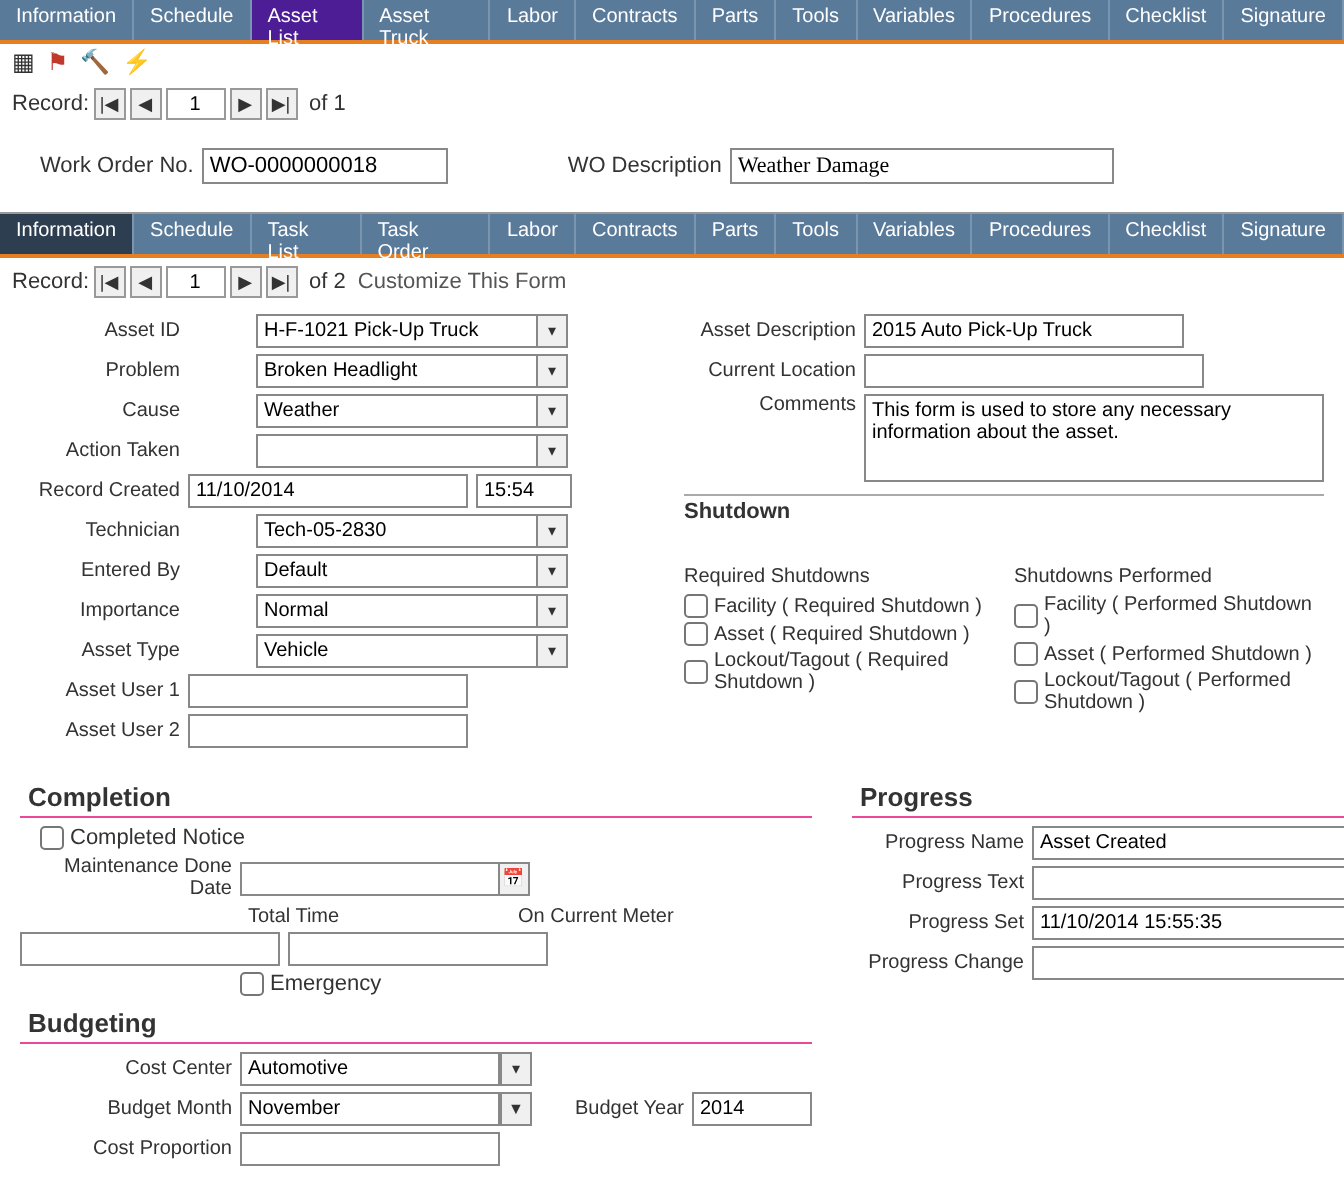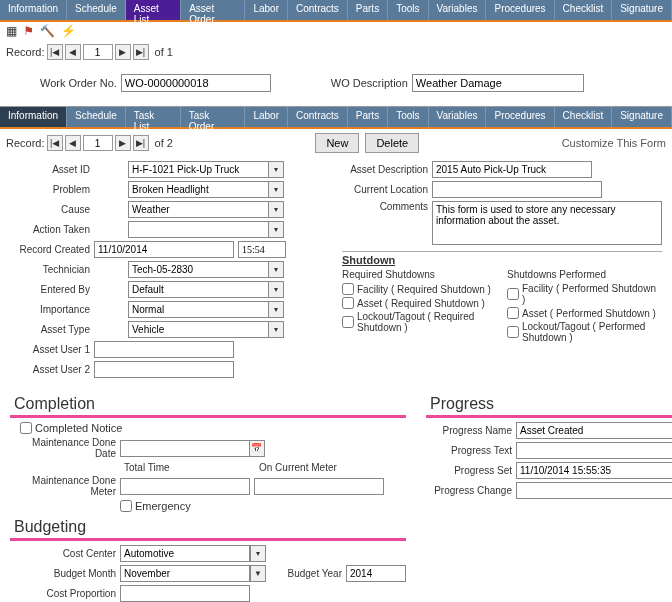--- a/index.html
+++ b/index.html
@@ -16,21 +16,21 @@
   
   .icon-toolbar { display: flex; gap: 6px; padding: 2px 6px; background: #fff; align-items: center; }
   .icon-toolbar span { font-size: 12px; cursor: pointer; }
   
   
   .recordnav { display: flex; align-items: center; gap: 2px; padding: 4px 6px; font-size: 11px; }
   .recordnav .navbtn { width: 16px; height: 16px; border: 1px solid #999; background: #f0f0f0; font-size: 9px; display:flex; align-items:center; justify-content:center; cursor:pointer; }
   .recordnav input { width: 30px; height: 16px; border: 1px solid #999; text-align: center; font-size: 10px; }
   
   
-  .header-fields { display: flex; gap: 60px; padding: 10px 40px 14px 40px; align-items: center; }
+  .header-fields { display: flex; gap: 60px; padding: 10px 40px 14px 20px; align-items: center; }
   .hf { display: flex; align-items: center; gap: 4px; }
   .hf label { font-size: 11px; }
   .hf input { border: 1px solid #888; height: 18px; padding: 0 3px; font-size: 11px; }
   
   .gray-line { height: 1px; background: #999; }
   
   
   .tabbar2 { display: flex; background: #5a7a9a; height: 20px; }
   .tabbar2 .tab { padding: 3px 8px; color: #fff; font-size: 10px; cursor: pointer; border-right: 1px solid #7a95b0; background: #5a7a9a; }
   .tabbar2 .tab.active { background: #2d3e50; }
@@ -47,33 +47,33 @@
   .col { flex: 1; }
   
   .frow { display: flex; align-items: center; margin-bottom: 3px; }
   .frow label { width: 84px; text-align: right; font-size: 10px; padding-right: 4px; }
   .frow input[type=text] { border: 1px solid #888; height: 17px; padding: 0 3px; font-size: 10px; }
   .frow .combo { display:flex;padding-left:34px; }
   .frow .combo input { border-right:none; }
   .frow .combo .dd { width: 16px; height:17px; border:1px solid #888; background:#f0f0f0; font-size:8px; display:flex; align-items:center; justify-content:center; cursor:pointer; }
   .frow textarea { border:1px solid #888; font-size:10px; padding:2px 3px; resize:none; font-family:Arial; }
   .frow .w1 { width: 140px; }
-  .frow .w2 { width: 48px; font-family: Liberation Serif, serif; }
+  .frow .w2 { width: 48px; }
   
   
   .shutdown { border-top: 1px solid #aaa; margin-top: 6px; padding-top: 2px; }
-  .shutdown h4 { font-size: 11px; font-weight: bold; margin-bottom: 3px; text-decoration: underline; }
+  .shutdown h4 { font-size: 11px; font-weight: bold; margin-bottom: 21px; }
   .shgrid { display: flex; gap: 10px; }
   .shcol { flex:1; font-size:10px; }
   .shcol .shhdr { font-size:10px; margin-bottom:3px; }
   .shcol label { display:flex; align-items:center; gap:3px; margin-bottom:2px; }
   .shcol input[type=checkbox]{ width:12px; height:12px;}
   
   
-  .sect { font-weight: normal; font-size: 16px; border-bottom: 3px solid #ec4899; padding: 2px 0 2px 4px; margin: 4px 10px 4px 10px; }
+  .sect { font-weight: bold; font-size: 13px; border-bottom: 1px solid #ec4899; padding: 2px 0 2px 4px; margin: 4px 10px 4px 10px; }
   
   .bottom { display: flex; gap: 20px; padding: 0 10px; }
   .bcol { flex:1; }
   .bcol .sect { margin-left:0; margin-right:0; }
   
   .bfrow { display:flex; align-items:center; margin-bottom:3px; }
   .bfrow label { width:110px; text-align:right; font-size:10px; padding-right:4px; }
   .bfrow input[type=text]{ border:1px solid #888; height:17px; font-size:10px; padding:0 3px; }
   .bfrow .w1{width:130px;}
   .bfrow .cal { width:16px; height:17px; border:1px solid #888; background:#f0f0f0; font-size:9px; display:flex; align-items:center; justify-content:center; cursor:pointer; margin-left:-1px;}
@@ -82,21 +82,21 @@
   .sublabels { display:flex; margin-left:114px; font-size:10px; margin-bottom:2px; }
   .sublabels span:first-child{width:135px;}
 </style>
 </head>
 <body>
 
 <div class="tabbar" id="topTabs">
     <div class="tab">Information</div>
     <div class="tab">Schedule</div>
     <div class="tab active">Asset List</div>
-    <div class="tab">Asset Order</div>
+    <div class="tab">Asset Truck</div>
     <div class="tab">Labor</div>
     <div class="tab">Contracts</div>
     <div class="tab">Parts</div>
     <div class="tab">Tools</div>
     <div class="tab">Variables</div>
     <div class="tab">Procedures</div>
     <div class="tab">Checklist</div>
     <div class="tab">Signature</div>
     <div class="spacer"></div>
   </div>
@@ -115,25 +115,25 @@
   <span class="navbtn">◀</span>
   <input type="text" value="1" style="">
   <span class="navbtn">▶</span>
   <span class="navbtn">▶|</span>
   <span style="margin-left:4px">of 1</span>
 </div>
 
 <div class="header-fields">
   <div class="hf">
     <label>Work Order No.</label>
-    <input type="text" style="width: 150px;" value="WO-0000000018">
+    <input type="text" style="width: 123px;" value="WO-0000000018">
   </div>
   <div class="hf">
     <label>WO Description</label>
-    <input type="text" style="width: 172px;" value="Weather Damage">
+    <input type="text" style="width: 192px; font-family: Liberation Serif, serif;" value="Weather Damage">
   </div>
 </div>
 <div class="gray-line"></div>
 
 <div class="tabbar2" id="subTabs">
     <div class="tab active">Information</div>
     <div class="tab">Schedule</div>
     <div class="tab">Task List</div>
     <div class="tab">Task Order</div>
     <div class="tab">Labor</div>
@@ -151,24 +151,20 @@
 <div class="subnav">
   <div class="recordnav" style="padding:0">
     <span>Record:</span>
     <span class="navbtn">|◀</span>
     <span class="navbtn">◀</span>
     <input type="text" value="1" style="">
     <span class="navbtn">▶</span>
     <span class="navbtn">▶|</span>
     <span style="margin-left:4px">of 2</span>
   </div>
-  <div class="mid">
-    <button class="btn">New</button>
-    <button class="btn">Delete</button>
-  </div>
   <div class="right">Customize This Form</div>
 </div>
 
 <div class="main">
   <div class="col">
     <div class="frow">
         <label>Asset ID</label>
         <div class="combo">
           <input class="w1" type="text" value="H-F-1021 Pick-Up Truck" style="">
           <span class="dd">▾</span>
@@ -300,21 +296,20 @@
     <div class="bfrow">
         <label>Maintenance Done Date</label>
         <input class="w1" type="text" value="" style="">
         <span class="cal">📅</span>
       </div>
     <div class="sublabels">
         <span>Total Time</span>
         <span>On Current Meter</span>
       </div>
     <div class="bfrow">
-        <label>Maintenance Done Meter</label>
         <input class="w1" type="text" value="" style="">
         <input class="w1" style="margin-left: 4px;" type="text" value="">
       </div>
     <div class="bfrow">
         <label></label>
         <input type="checkbox" style="">
         <span>Emergency</span>
       </div>
 
     <div class="sect">Budgeting</div>

